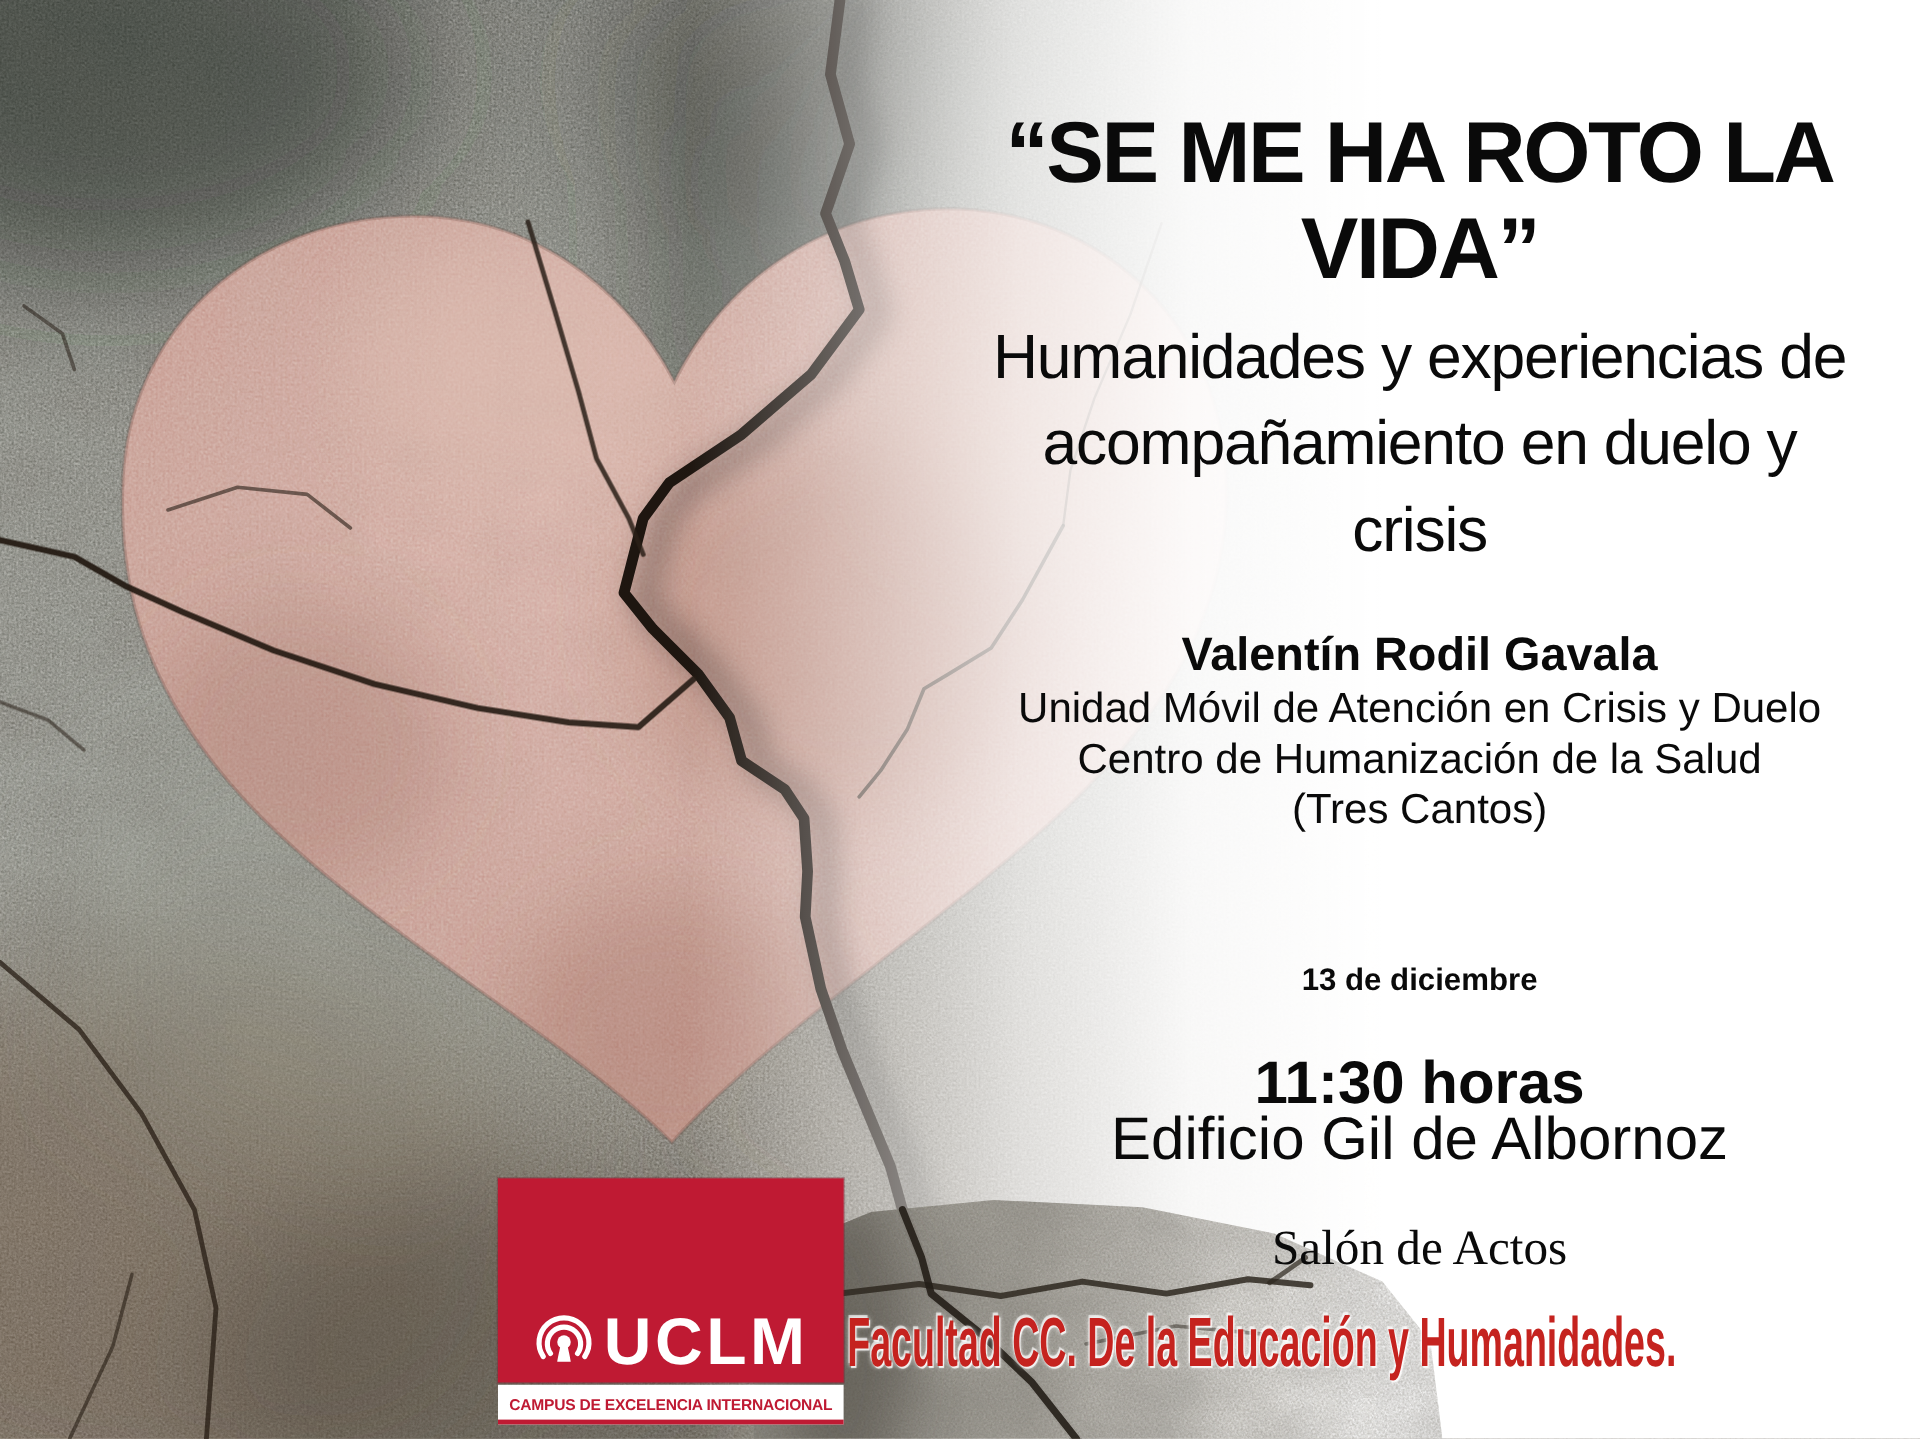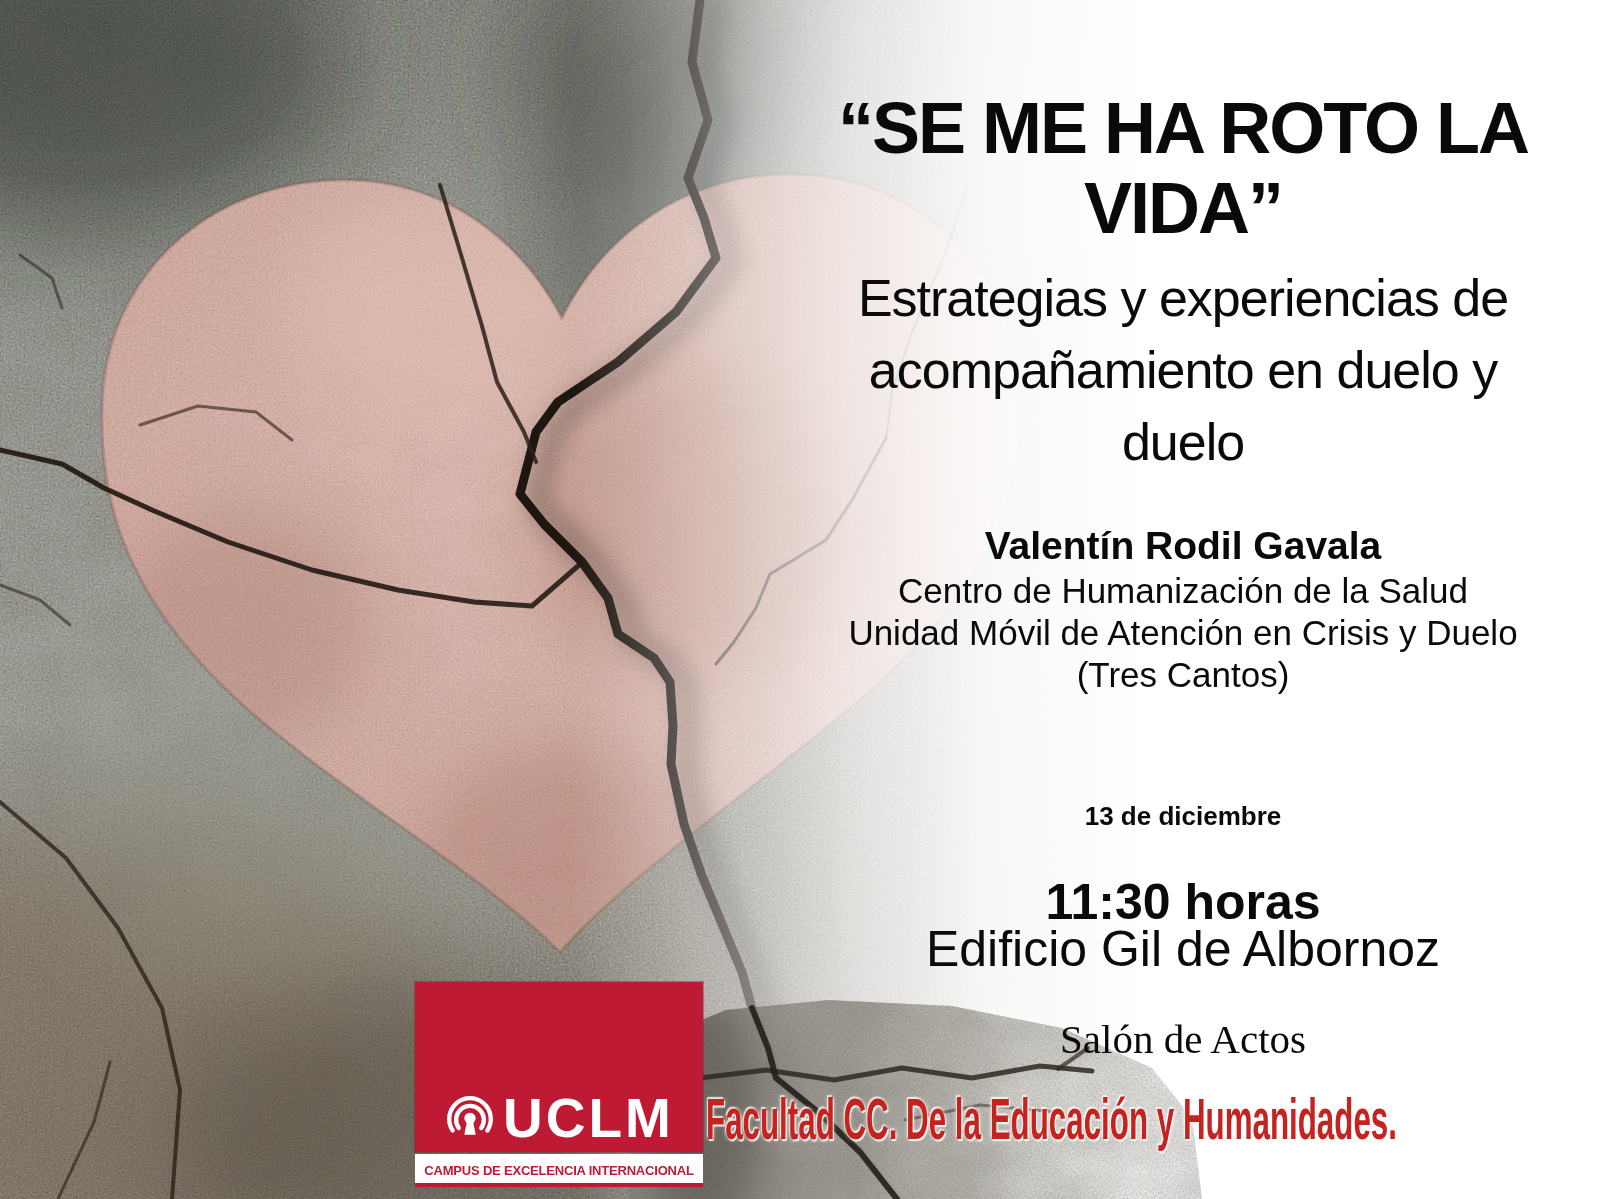--- a/index.html
+++ b/index.html
@@ -198,28 +198,28 @@
       </g>
     </g>
   </svg>
 
   <div class="col">
     <h1 class="title">
       <span class="title-line">“SE ME HA ROTO LA</span>
       <span class="title-line">VIDA”</span>
     </h1>
     <div class="subtitle">
-      <span class="subtitle-line">Estrategias y experiencias de</span>
+      <span class="subtitle-line">Humanidades y experiencias de</span>
       <span class="subtitle-line">acompañamiento en duelo y</span>
-      <span class="subtitle-line">duelo</span>
+      <span class="subtitle-line">crisis</span>
     </div>
     <div class="speaker">
       <div class="speaker-name">Valentín Rodil Gavala</div>
+      <div class="speaker-line">Unidad Móvil de Atención en Crisis y Duelo</div>
       <div class="speaker-line">Centro de Humanización de la Salud</div>
-      <div class="speaker-line">Unidad Móvil de Atención en Crisis y Duelo</div>
       <div class="speaker-line">(Tres Cantos)</div>
     </div>
     <div class="event-date">13 de diciembre</div>
     <div class="event-time">11:30 horas</div>
     <div class="event-building">Edificio Gil de Albornoz</div>
     <div class="event-room">Salón de Actos</div>
   </div>
 
   <div class="logo">
     <div class="logo-red">

